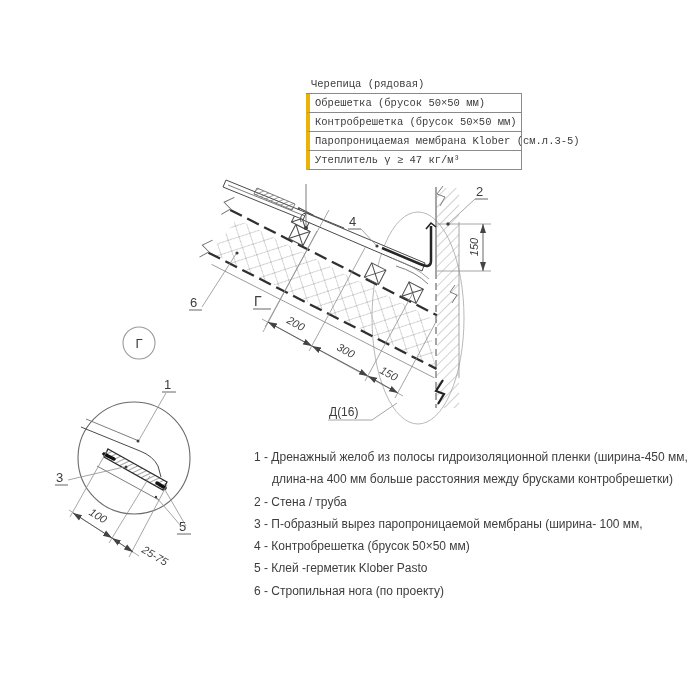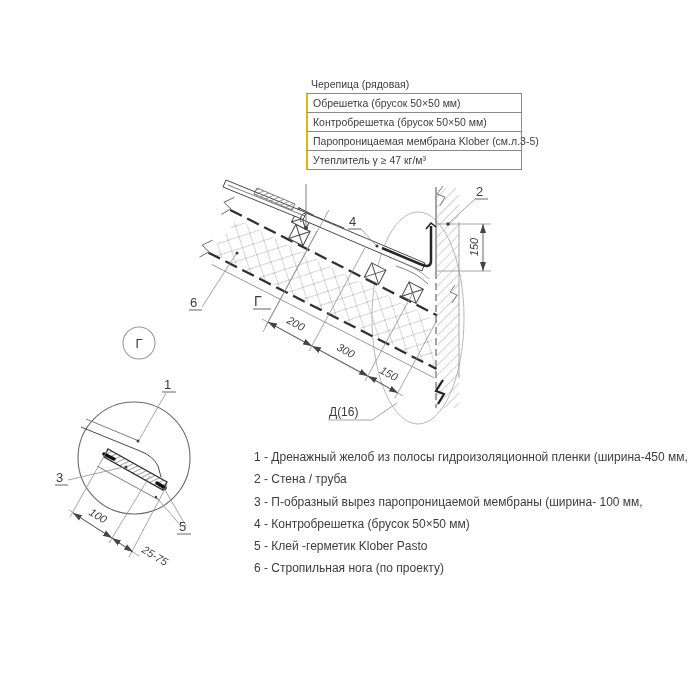--- a/index.html
+++ b/index.html
@@ -1,24 +1,24 @@
 <!DOCTYPE html>
 <html><head>
 <meta charset="utf-8">
 <style>
   html,body{margin:0;padding:0;background:#fff;}
   .stage{position:relative;width:700px;height:700px;background:#ffffff;overflow:hidden;
          font-family:"Liberation Sans",sans-serif;color:#3d3d3d;}
   .stage svg{position:absolute;left:0;top:0;}
 
   
-  .layer-table{position:absolute;left:306px;top:75px;width:216px;font-size:10.5px;color:#3d3d3d;}
+  .layer-table{position:absolute;left:306px;top:75px;width:216px;font-size:10.5px;color:#3d3d3d;font-family:Liberation Mono, monospace;}
   .layer-table .row{height:18px;line-height:18px;padding-left:5px;white-space:nowrap;
                     border-bottom:1px solid #8a8a8a;}
-  .layer-table .row.boxed{border-left:2px solid #eab308;border-right:1px solid #8a8a8a;}
+  .layer-table .row.boxed{border-left:4px solid #eab308;border-right:1px solid #8a8a8a;}
 
   
   .legend{position:absolute;left:254px;top:446px;font-size:12px;line-height:22.3px;color:#3d3d3d;}
   .legend .lg{white-space:nowrap;}
   .legend .indent{padding-left:18px;}
 
   
   text{font-family:"Liberation Sans",sans-serif;fill:#3d3d3d;}
   .lbl{font-size:13px;}
   .lblb{font-size:14px;}
@@ -208,20 +208,21 @@
 <div class="layer-table">
   <div class="row first">Черепица (рядовая)</div>
   <div class="row boxed">Обрешетка (брусок 50×50 мм)</div>
   <div class="row boxed">Контробрешетка (брусок 50×50 мм)</div>
   <div class="row boxed">Паропроницаемая мембрана Klober (см.л.3-5)</div>
   <div class="row boxed">Утеплитель γ ≥  47 кг/м³</div>
 </div>
 
 <div class="legend">
   <div class="lg">1 - Дренажный желоб из полосы гидроизоляционной пленки (ширина-450 мм,</div>
+  <div class="lg indent">длина-на 400 мм больше расстояния между брусками контробрешетки)</div>
   <div class="lg">2 - Стена / труба</div>
   <div class="lg">3 - П-образный вырез паропроницаемой мембраны (ширина- 100 мм,</div>
   <div class="lg">4 - Контробрешетка (брусок 50×50 мм)</div>
   <div class="lg">5 - Клей -герметик Klober Pasto</div>
   <div class="lg">6 - Стропильная нога (по проекту)</div>
 </div>
 
 </div>
 
 </body></html>

